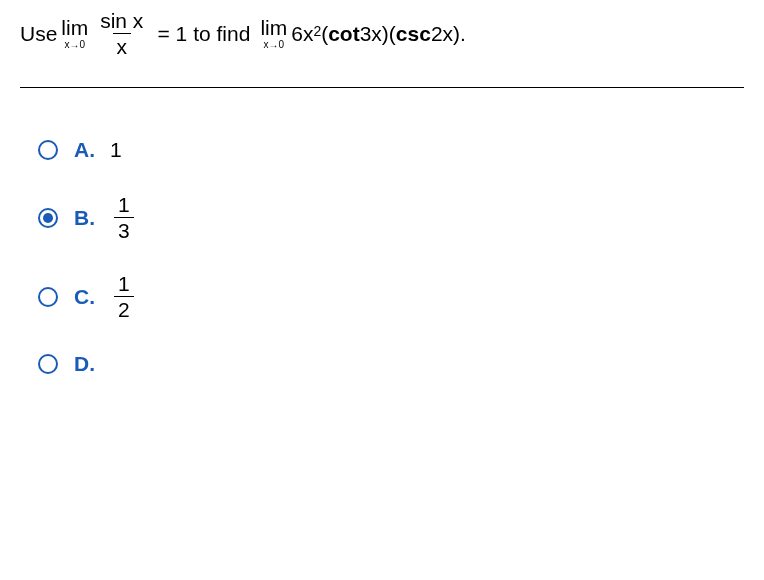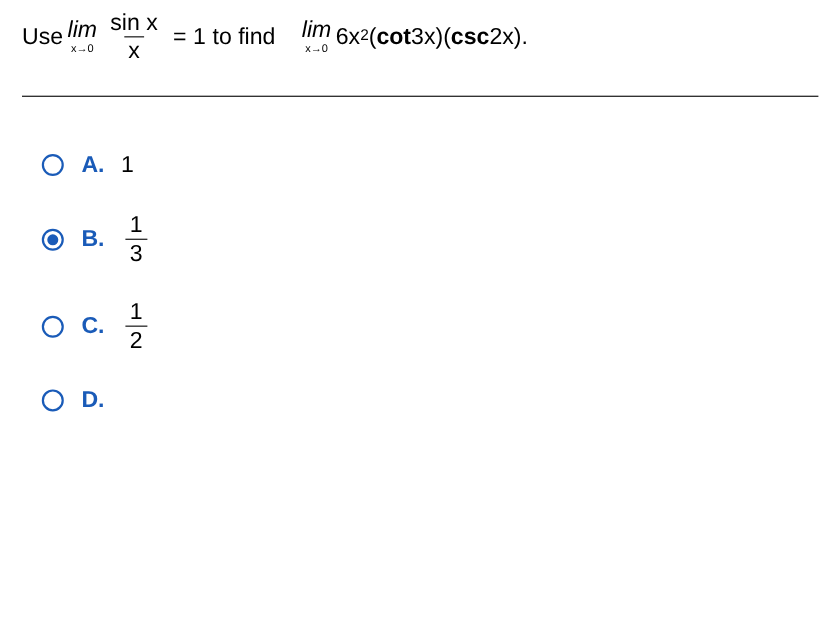--- a/index.html
+++ b/index.html
@@ -23,21 +23,20 @@
     .lim-block {
       display: inline-flex;
       flex-direction: column;
       align-items: center;
       vertical-align: middle;
       margin: 0 4px;
       line-height: 1;
     }
     .lim-top {
       font-size: 21px;
-      font-style: italic;
     }
     .lim-bottom {
       font-size: 10px;
       margin-top: 2px;
     }
     .fraction {
       display: inline-flex;
       flex-direction: column;
       align-items: center;
       vertical-align: middle;
@@ -112,21 +111,21 @@
     <span>Use</span>
     <span class="lim-block">
       <span class="lim-top">lim</span>
       <span class="lim-bottom">x→0</span>
     </span>
     <span class="fraction">
       <span class="numer">sin x</span>
       <span class="denom">x</span>
     </span>
     <span style="margin:0 6px">= 1</span>
-    <span style="margin-right:20px">to find</span>
+    <span style="margin-right:6px">to find</span>
     <span class="lim-block">
       <span class="lim-top">lim</span>
       <span class="lim-bottom">x→0</span>
     </span>
     <span>6x</span>
       <span class="sup">2</span>
       <span>(</span>
       <b>cot</b>
       <span> 3x)(</span>
       <b>csc</b>

